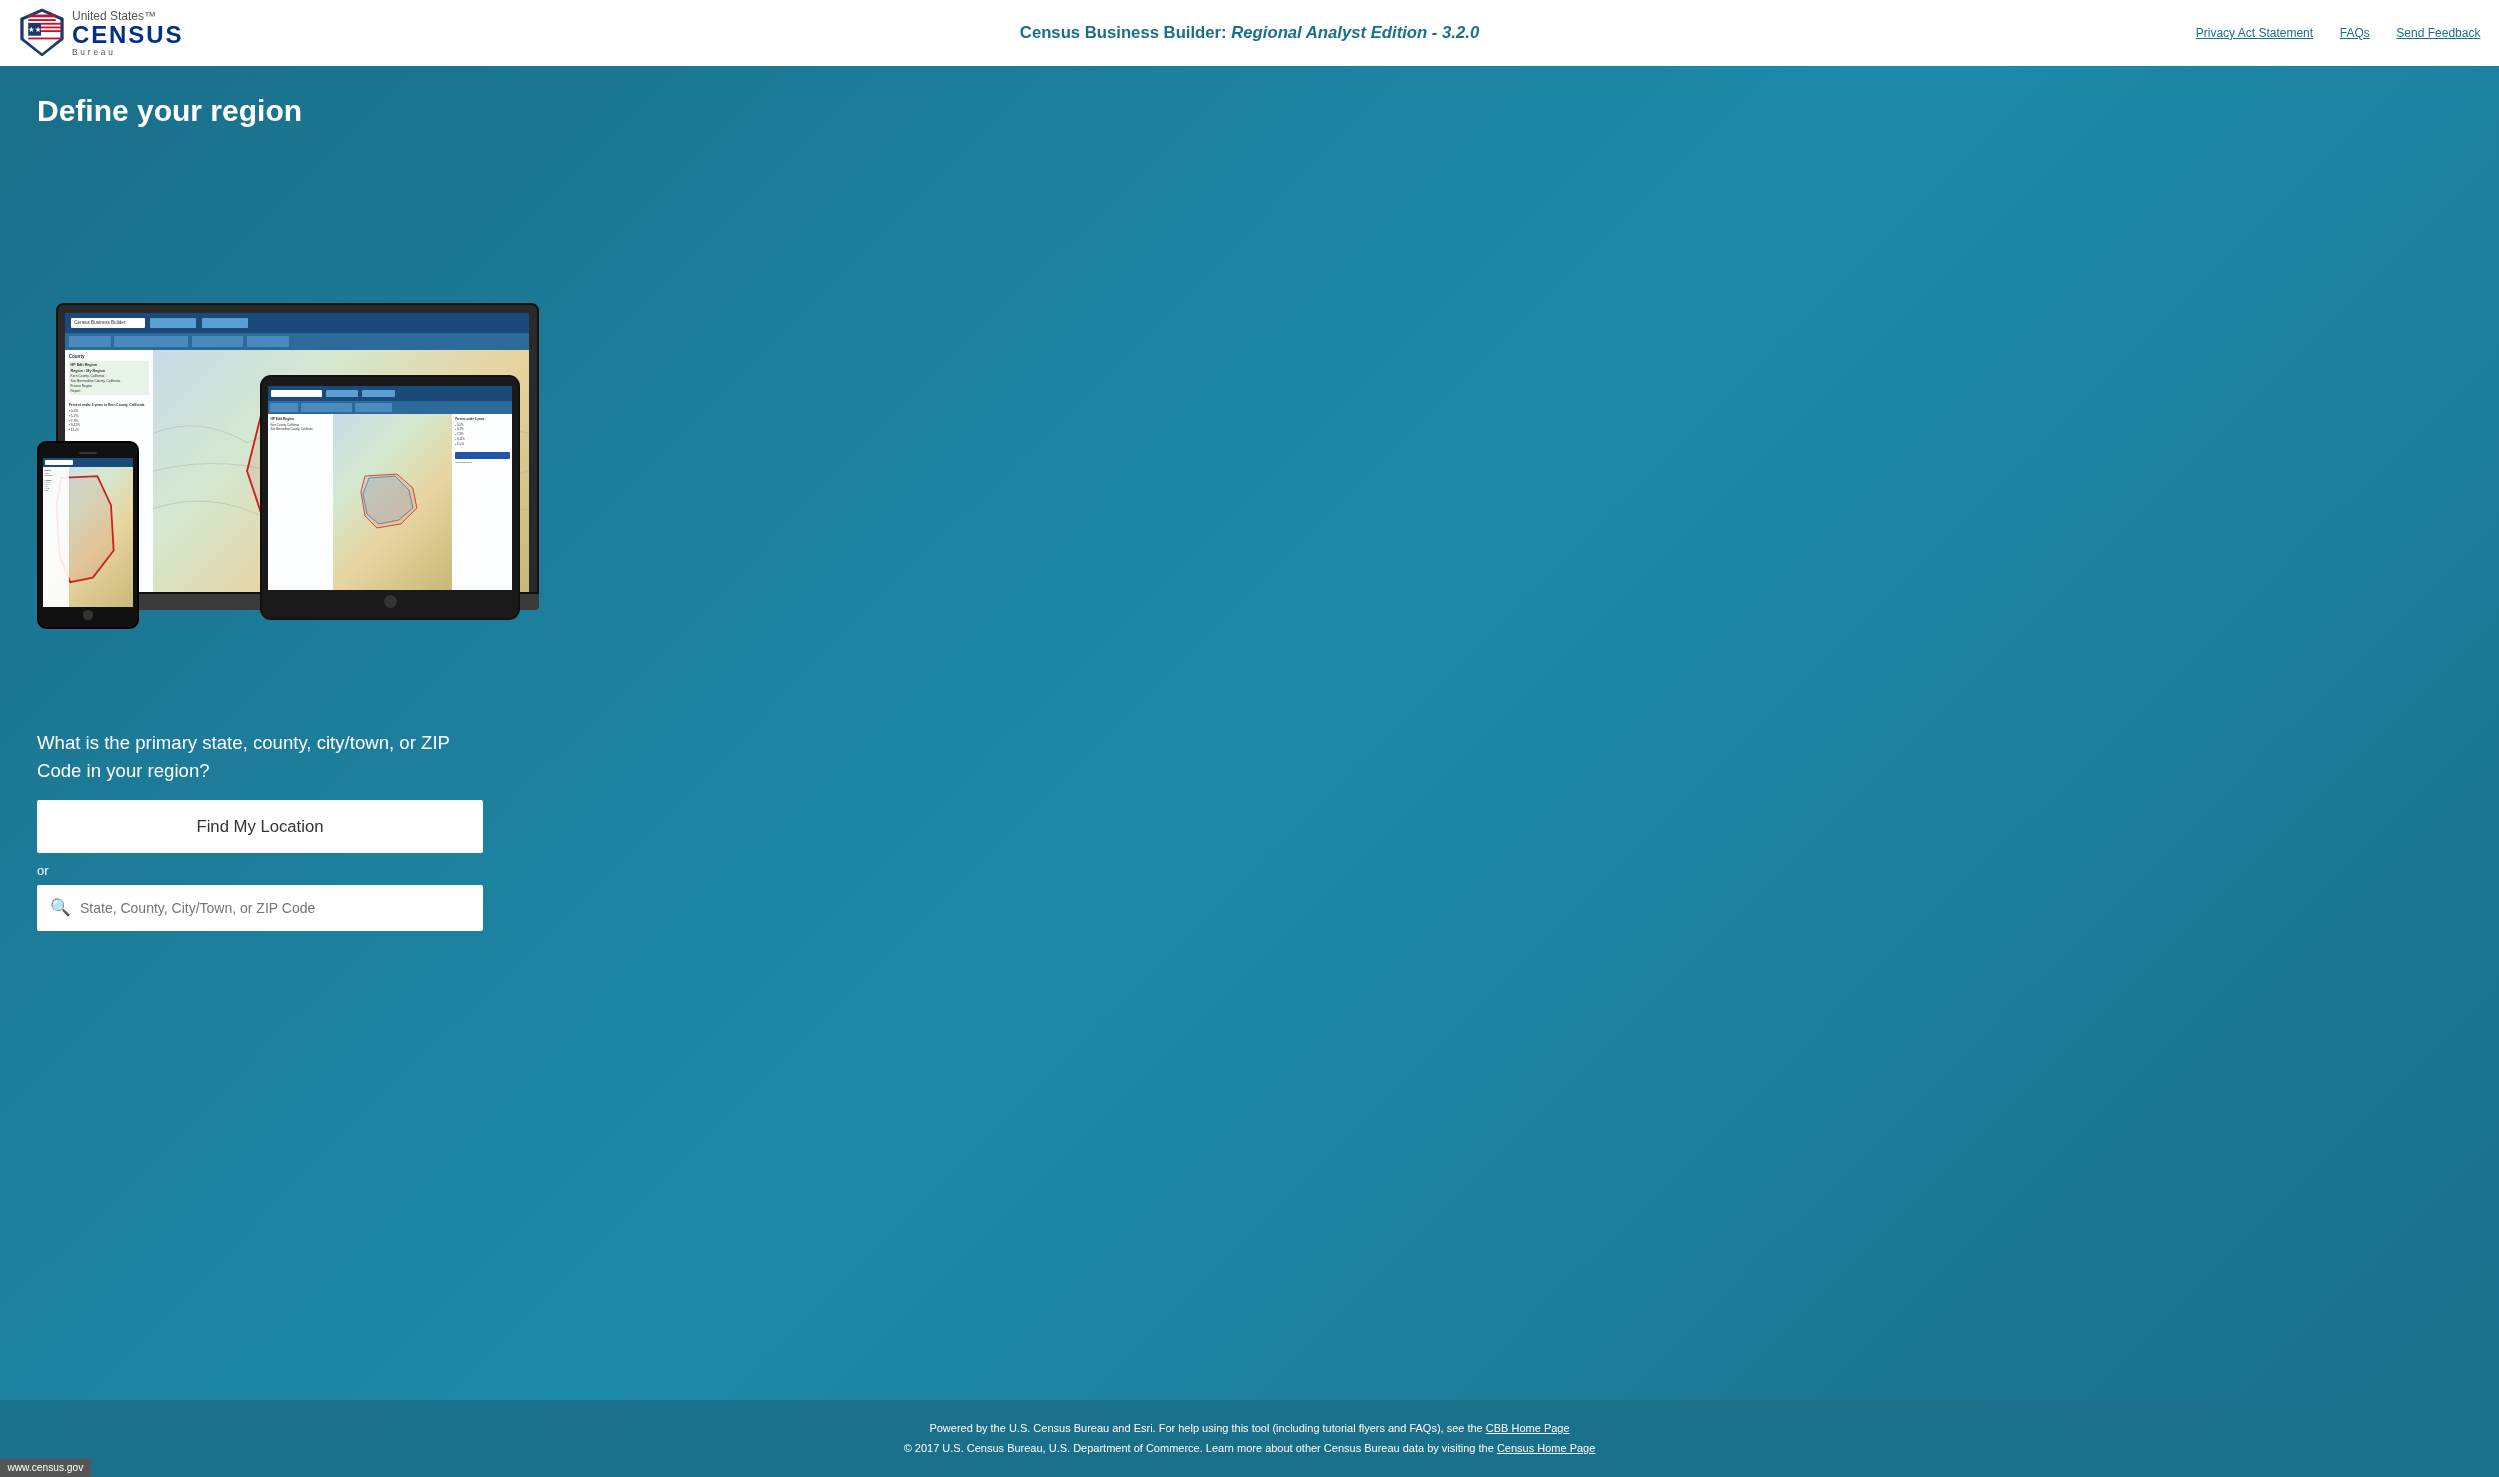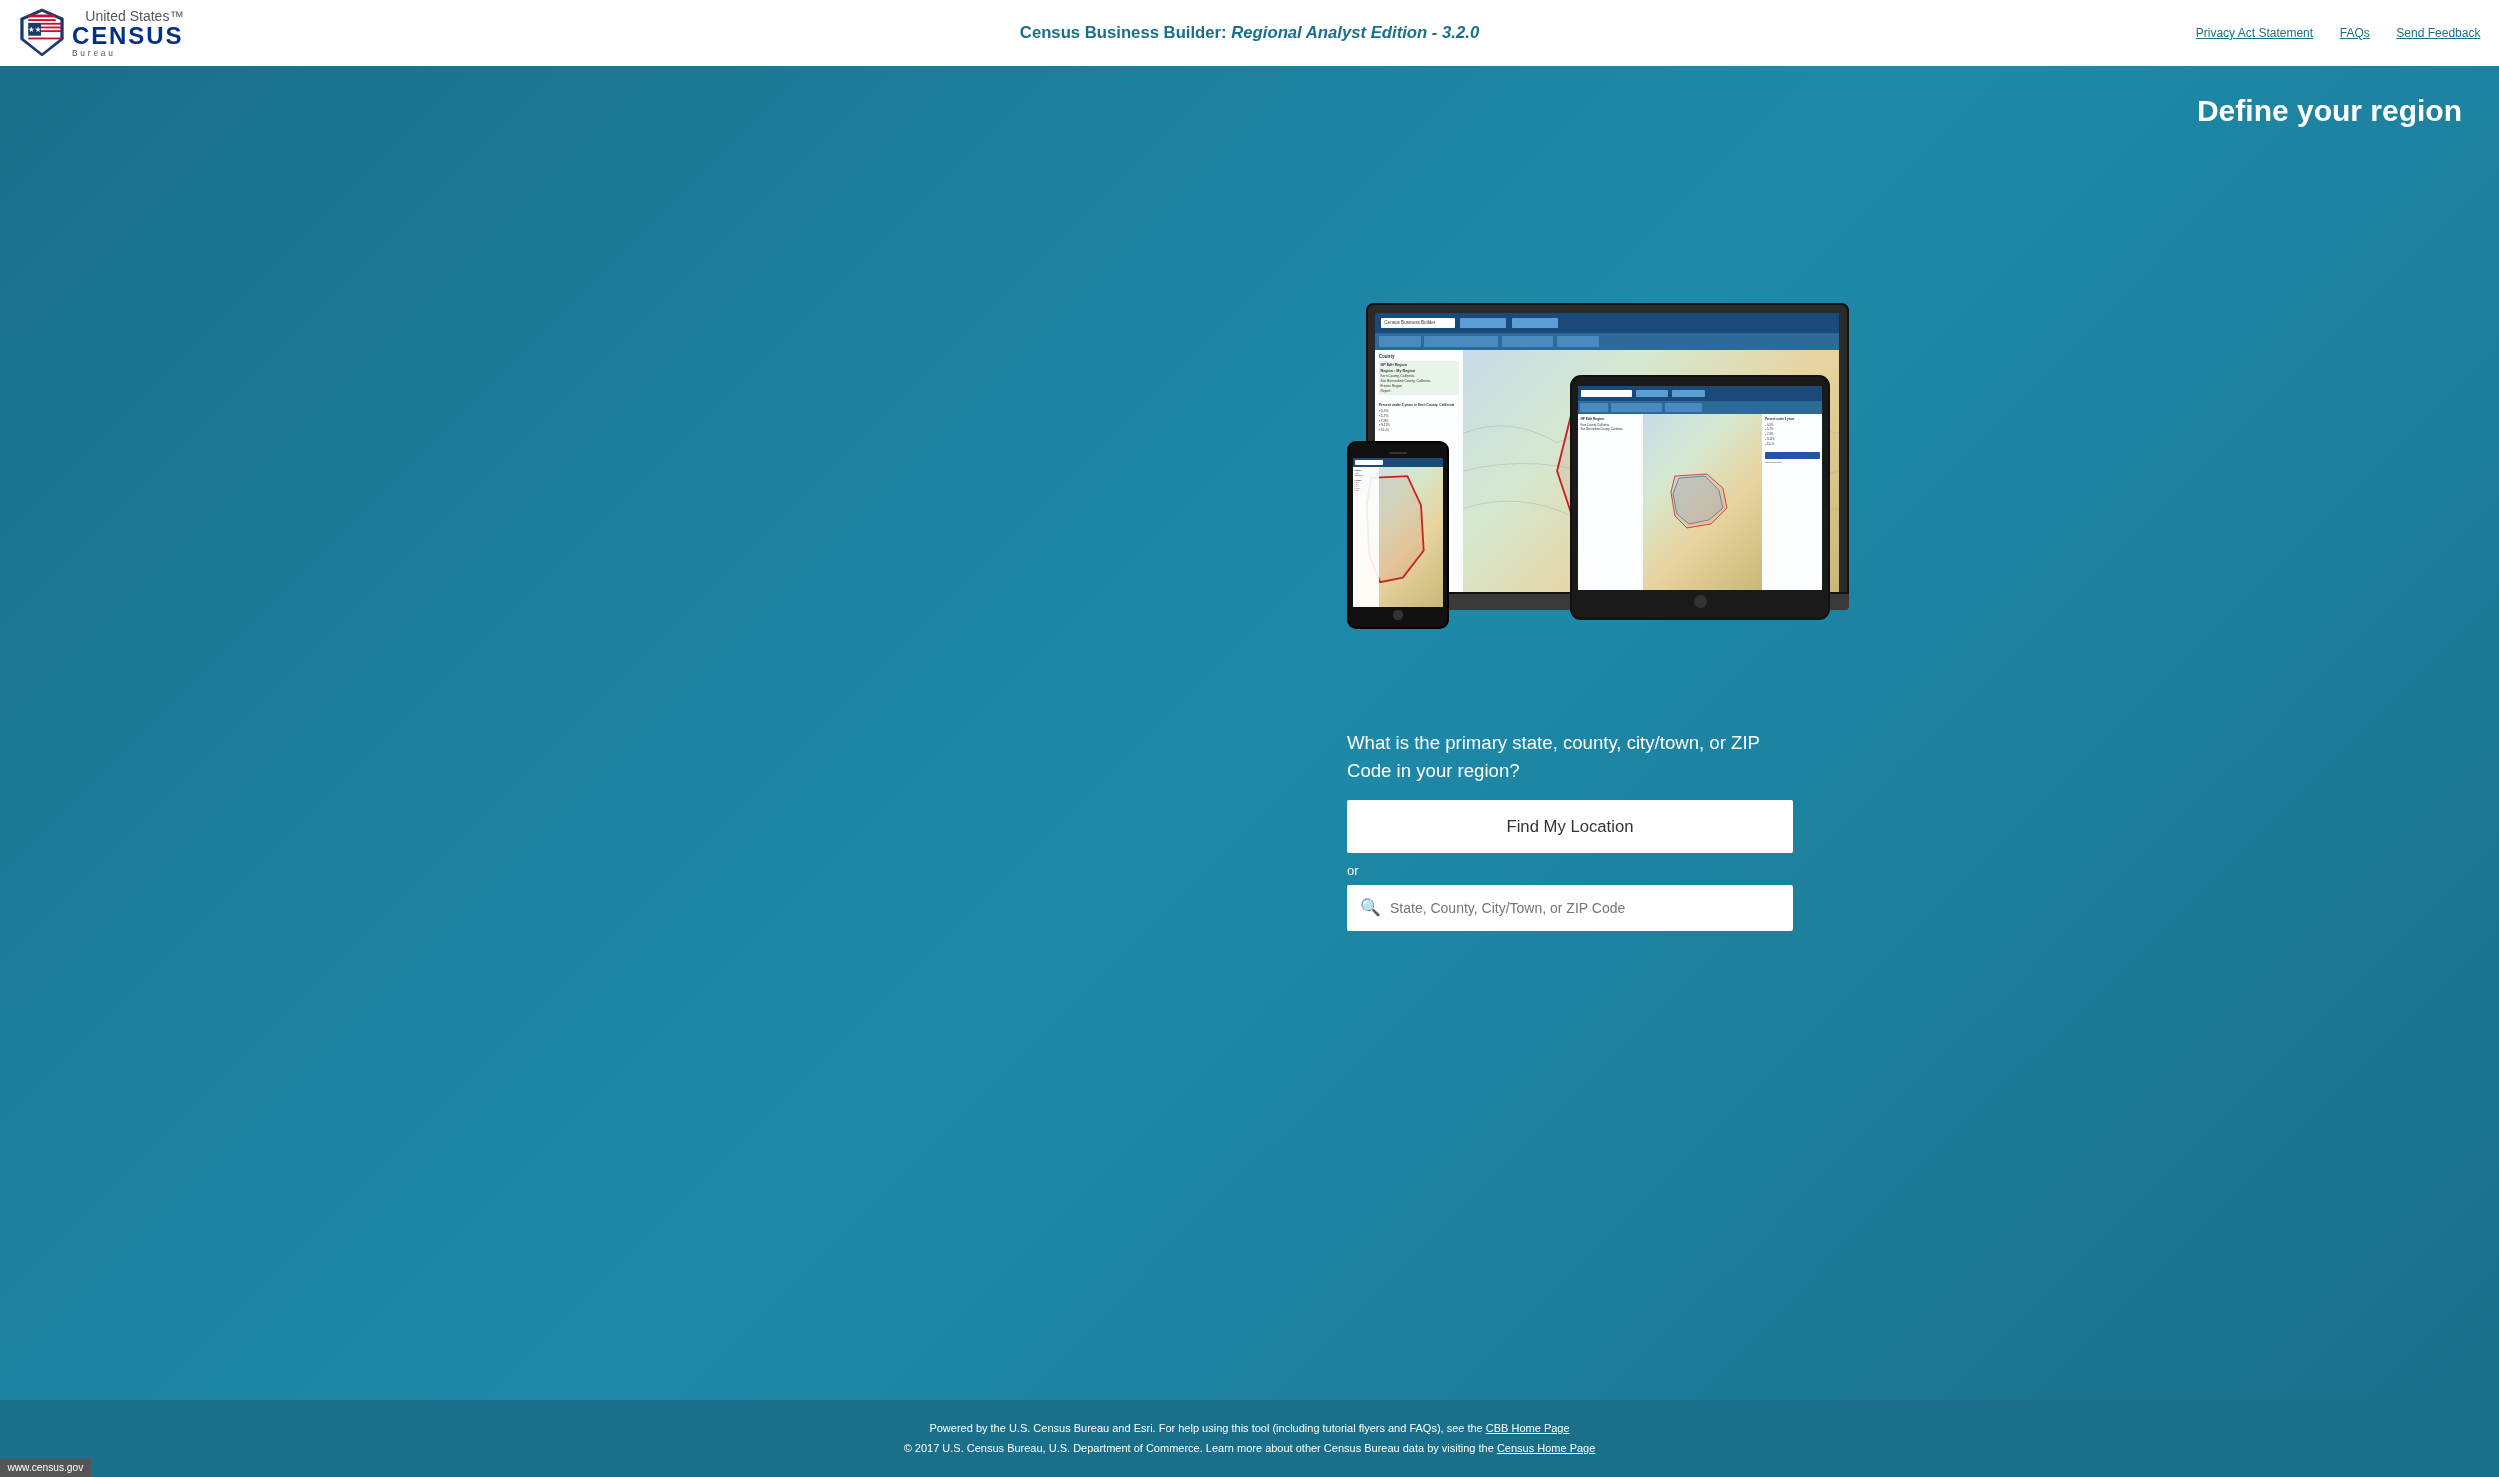--- a/index.html
+++ b/index.html
@@ -43,21 +43,21 @@
       padding-left: 8px;
     }
 
     
     .main-content {
       flex: 1;
       background: #1a7fa0;
       background: linear-gradient(135deg, #1a6f8a 0%, #1e8aaa 50%, #1a6f8a 100%);
       display: flex;
       flex-direction: column;
-      align-items: flex-end;
+      align-items: flex-start;
       padding: 28px 37px;
     }
 
     .page-title {
       color: white;
       font-size: 30px;
       font-weight: bold;
       text-align: center;
       margin-bottom: 28px;
     }
@@ -301,21 +301,21 @@
 
       <rect x="10" y="17" width="14" height="14" fill="#1a3a6b"></rect>
       <text x="17" y="27" font-size="8" fill="white" text-anchor="middle">★★</text>
 
       <rect x="24" y="17" width="22" height="2" fill="#c8102e"></rect>
       <rect x="24" y="21" width="22" height="2" fill="#c8102e"></rect>
       <rect x="24" y="25" width="22" height="2" fill="#c8102e"></rect>
       <rect x="10" y="33" width="36" height="2" fill="#c8102e"></rect>
     </svg>
     <div class="census-text-area">
-      <span style="font-size:14px; color:#555;text-align:right;">United States™</span>
+      <span style="font-size:12px; color:#555;">United States™</span>
       <span style="font-size:24px; font-weight:bold; color:#003087; letter-spacing:1.9px; line-height:1;">CENSUS</span>
       <span style="font-size:8.4px; color:#555; letter-spacing:2.8px;">Bureau</span>
     </div>
   </div>
 
   <div class="app-title">
     <span>Census Business Builder: </span><em>Regional Analyst Edition - 3.2.0</em>
   </div>
 
   <div class="header-links">

